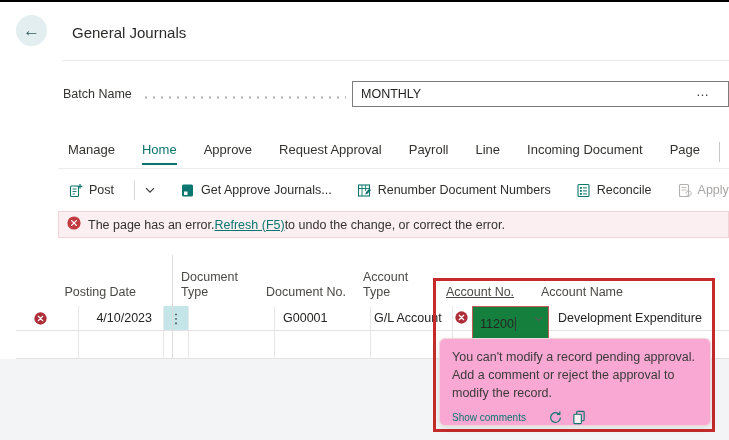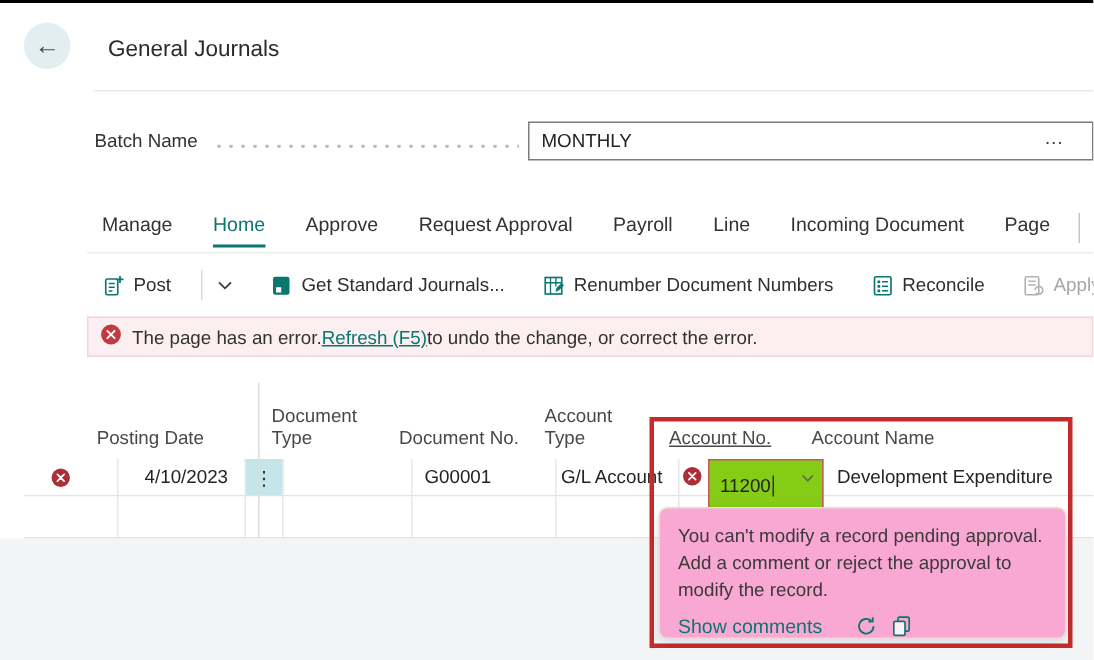--- a/index.html
+++ b/index.html
@@ -71,34 +71,34 @@
   .td.c4 { padding-left: 8px; } .td.c5 { padding-left: 3px; }
   .td.c7 { padding-left: 12px; }
   .menu-cell { background: #c5e6e9; justify-content: center; font-size: 13px; color: #2e2e2e; cursor: pointer; }
   .row-err { margin-left: 18px; display: flex; }
   .freeze-line { position: absolute; left: 172px; top: 255px; width: 1px; height: 104px; background: #dcdcdc; }
   .footer-gray { position: absolute; left: 0; right: 0; top: 359px; bottom: 0; background: #f2f4f6; }
 
   
   .td.c6 { position: relative; }
   .cell-err { position: absolute; left: 2px; top: 5px; display: flex; }
-  .acct-input { position: absolute; left: 19px; top: 0; width: 77px; height: 36px; background: #84cc16;
+  .acct-input { position: absolute; left: 19px; top: 0; width: 77px; height: 36px; background: #15803d;
                 border: 1px solid #c65a5a; display: flex; align-items: center; z-index: 2; }
   .acct-value { padding-left: 7px; font-size: 12.5px; color: #252423; }
   .caret { width: 1px; height: 14px; background: #333; margin-left: 1px; }
   .acct-chevron { position: absolute; right: 5px; top: 9px; display: flex; cursor: pointer; }
 
   
   .highlight-rect { position: absolute; left: 433px; top: 278px; width: 282px; height: 154px;
                     border: 3px solid #c52b2b; z-index: 5; pointer-events: none; }
   .error-popup { position: absolute; left: 439px; top: 338px; width: 272px; height: 88px; z-index: 6;
                  background: #f9a8d4; border: 1px solid #f0d8da; border-radius: 6px;
                  box-shadow: 0 2px 6px rgba(0,0,0,0.10); padding: 9px 12px; }
   .popup-message { font-size: 12.5px; line-height: 18px; color: #3b3a39; }
-  .popup-actions { display: flex; align-items: center; margin-top: 8px; font-size: 13px; color: #0b766f; }
+  .popup-actions { display: flex; align-items: center; margin-top: 8px; font-size: 10px; color: #0b766f; }
   .popup-link { margin-right: 13px; cursor: pointer; }
   .popup-icon-btn { display: flex; margin-left: 9px; cursor: pointer; }
   .popup-icon-btn:first-of-type { margin-left: 6px; }
 </style>
 </head>
 <body>
 
 <div class="screen">
 
   <div class="chrome-bar"></div>
@@ -143,21 +143,21 @@
     <span class="tb-chevron">
       <svg width="10" height="7" viewBox="0 0 10 7">
           <path d="M1 1.2l4 4 4-4" fill="none" stroke="#3b3a39" stroke-width="1.2"></path>
         </svg>
     </span>
     <span class="tb-item">
       <svg width="15" height="15" viewBox="0 0 15 15">
           <rect x="2" y="1.5" width="11" height="12" rx="1.5" fill="#0b766f"></rect>
           <rect x="4" y="8.5" width="3.5" height="3.5" fill="#fff"></rect>
         </svg>
-      <span>Get Standard Journals...</span>
+      <span>Get Approve Journals...</span>
     </span>
     <span class="tb-item">
       <svg width="15" height="15" viewBox="0 0 15 15">
           <rect x="1.5" y="2" width="11" height="11" fill="none" stroke="#0b766f" stroke-width="1.1"></rect>
           <path d="M1.5 5.5h11M5 2v11M8.6 2v6" stroke="#0b766f" stroke-width="0.9"></path>
           <path d="M8 13.5l1.2-3.6 4.2-4.2 2 2-4.2 4.2z" fill="#0b766f" transform="scale(0.78) translate(2.5,1.5)"></path>
         </svg>
       <span>Renumber Document Numbers</span>
     </span>
     <span class="tb-item">

